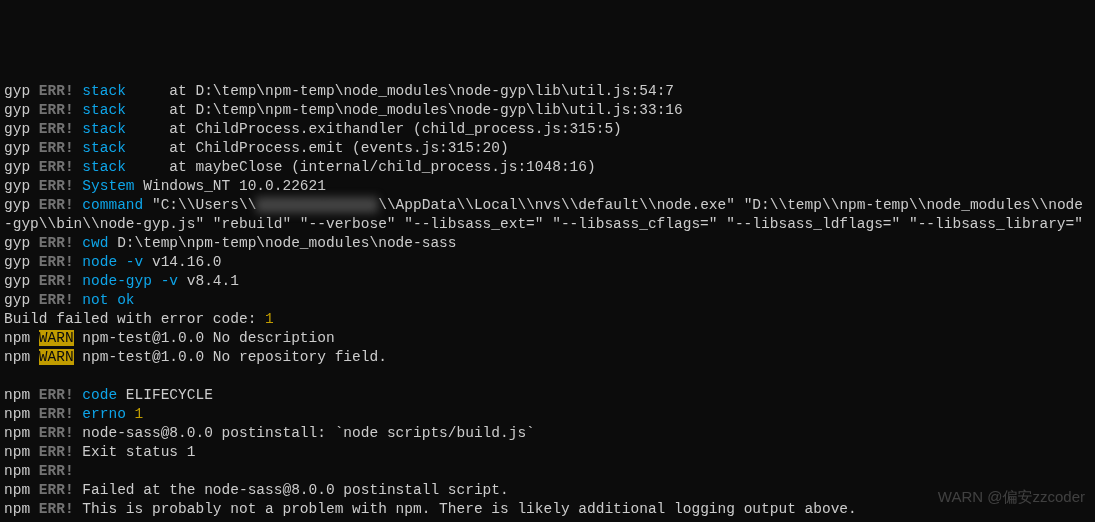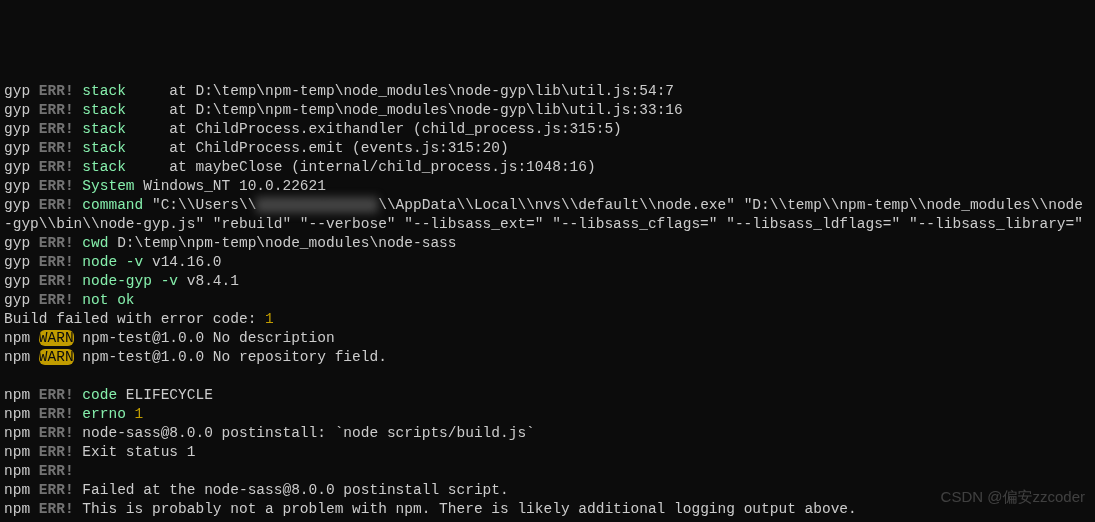--- a/index.html
+++ b/index.html
@@ -10,23 +10,23 @@
       font-size: 14.5px;
       line-height: 19px;
       padding: 6px 4px;
       width: 1095px;
       height: 522px;
       overflow: hidden;
       white-space: pre-wrap;
       word-break: break-all;
     }
     .err { color: #737373; font-weight: bold; }
-    .tag { color: #86efac; }
+    .tag { color: #0ea5e9; }
     .num { color: #c19c00; }
-    .warn-bg { background: #c19c00; color: #0c0c0c; border-radius: 6px; }
+    .warn-bg { background: #c19c00; color: #0c0c0c; }
     .watermark {
       position: absolute;
       right: 10px;
       bottom: 16px;
       color: rgba(200,200,200,0.28);
       font-family: sans-serif;
       font-size: 15px;
       white-space: nowrap;
       pointer-events: none;
     }
@@ -36,16 +36,16 @@
       color: #444;
       border-radius: 2px;
     }
   </style>
 </head>
 <body>
 
 
 
 <div id="terminal-output"><div><span>gyp </span><span class="err">ERR!</span><span> </span><span class="tag">stack</span><span>     at D:\temp\npm-temp\node_modules\node-gyp\lib\util.js:54:7</span></div><div><span>gyp </span><span class="err">ERR!</span><span> </span><span class="tag">stack</span><span>     at D:\temp\npm-temp\node_modules\node-gyp\lib\util.js:33:16</span></div><div><span>gyp </span><span class="err">ERR!</span><span> </span><span class="tag">stack</span><span>     at ChildProcess.exithandler (child_process.js:315:5)</span></div><div><span>gyp </span><span class="err">ERR!</span><span> </span><span class="tag">stack</span><span>     at ChildProcess.emit (events.js:315:20)</span></div><div><span>gyp </span><span class="err">ERR!</span><span> </span><span class="tag">stack</span><span>     at maybeClose (internal/child_process.js:1048:16)</span></div><div><span>gyp </span><span class="err">ERR!</span><span> </span><span class="tag">System</span><span> Windows_NT 10.0.22621</span></div><div><span>gyp </span><span class="err">ERR!</span><span> </span><span class="tag">command</span><span> "C:\\Users\\</span><span class="blur">XXXXXXXXXXXXXX</span><span>\\AppData\\Local\\nvs\\default\\node.exe" "D:\\temp\\npm-temp\\node_modules\\node-gyp\\bin\\node-gyp.js" "rebuild" "--verbose" "--libsass_ext=" "--libsass_cflags=" "--libsass_ldflags=" "--libsass_library="</span></div><div><span>gyp </span><span class="err">ERR!</span><span> </span><span class="tag">cwd</span><span> D:\temp\npm-temp\node_modules\node-sass</span></div><div><span>gyp </span><span class="err">ERR!</span><span> </span><span class="tag">node -v</span><span> v14.16.0</span></div><div><span>gyp </span><span class="err">ERR!</span><span> </span><span class="tag">node-gyp -v</span><span> v8.4.1</span></div><div><span>gyp </span><span class="err">ERR!</span><span> </span><span class="tag">not ok</span></div><div><span>Build failed with error code: </span><span class="num">1</span></div><div><span>npm </span><span class="warn-bg">WARN</span><span> npm-test@1.0.0 No description</span></div><div><span>npm </span><span class="warn-bg">WARN</span><span> npm-test@1.0.0 No repository field.</span></div><div>&nbsp;</div><div><span>npm </span><span class="err">ERR!</span><span> </span><span class="tag">code</span><span> ELIFECYCLE</span></div><div><span>npm </span><span class="err">ERR!</span><span> </span><span class="tag">errno</span><span> </span><span class="num">1</span></div><div><span>npm </span><span class="err">ERR!</span><span> node-sass@8.0.0 postinstall: `node scripts/build.js`</span></div><div><span>npm </span><span class="err">ERR!</span><span> Exit status 1</span></div><div><span>npm </span><span class="err">ERR!</span><span> </span></div><div><span>npm </span><span class="err">ERR!</span><span> Failed at the node-sass@8.0.0 postinstall script.</span></div><div><span>npm </span><span class="err">ERR!</span><span> This is probably not a problem with npm. There is likely additional logging output above.</span></div><div>&nbsp;</div></div>
-<div class="watermark">CSDN @偏安zzcoder</div>
+<div class="watermark">WARN @偏安zzcoder</div>
 
 
 
 
 </body></html>

